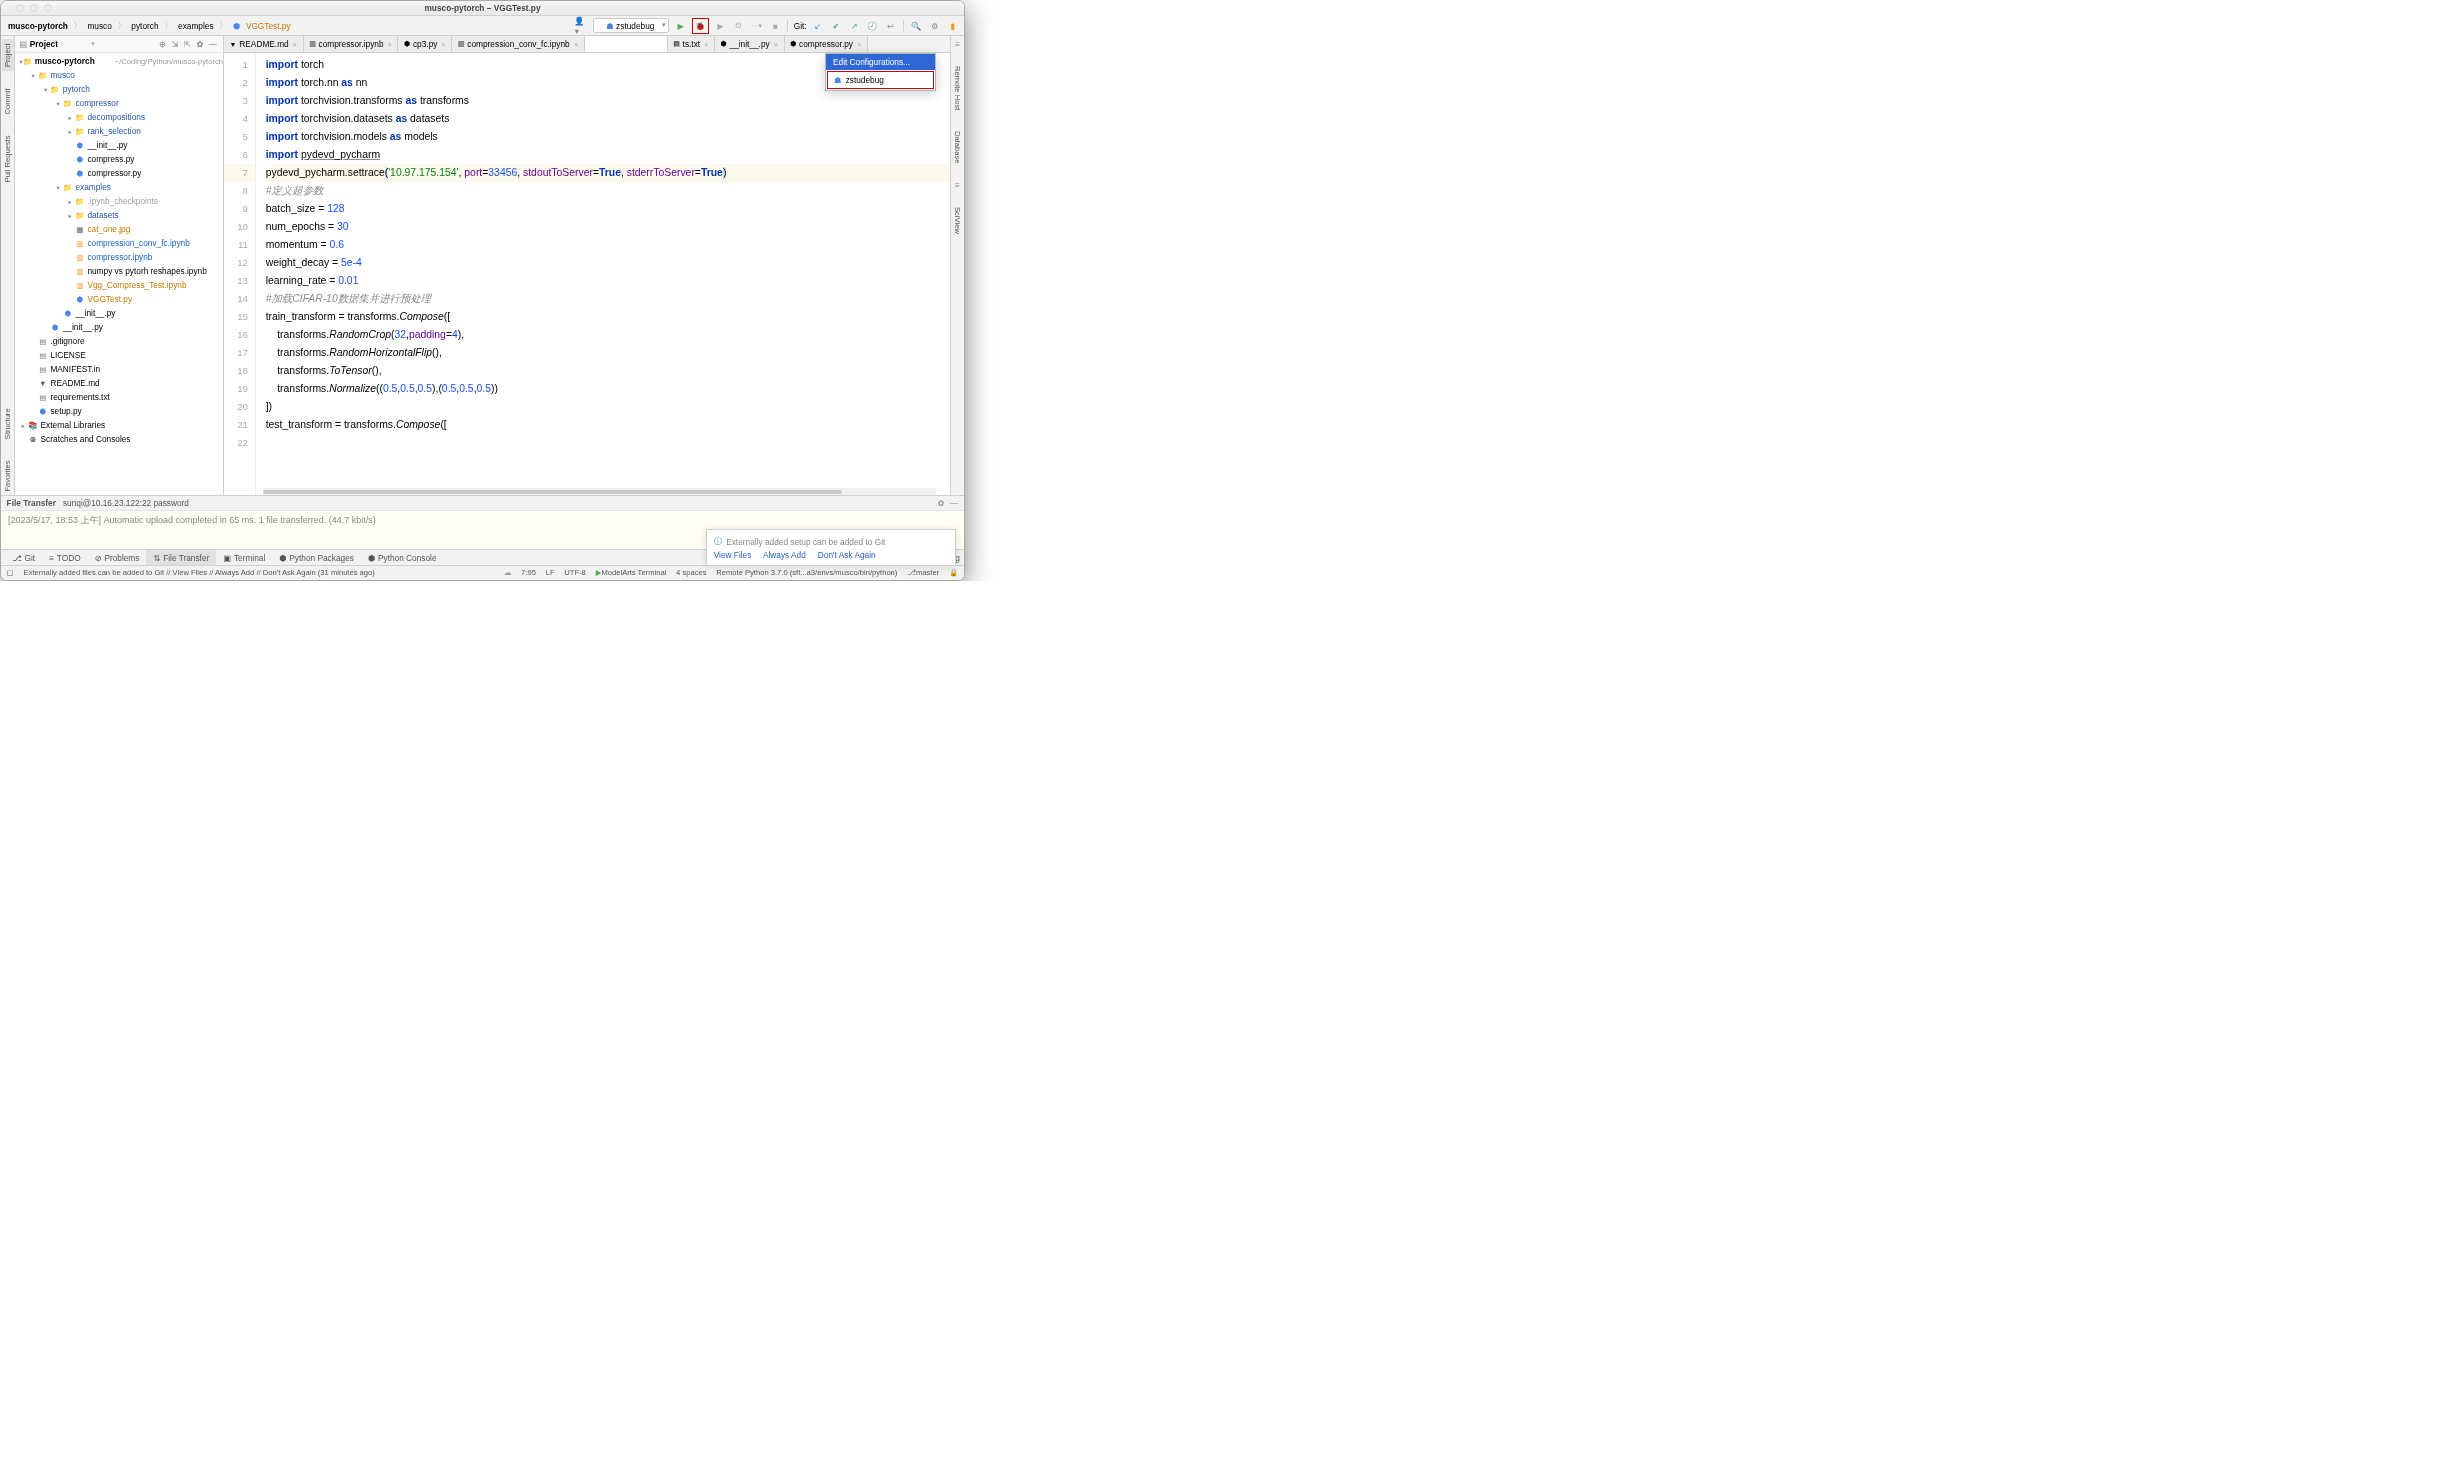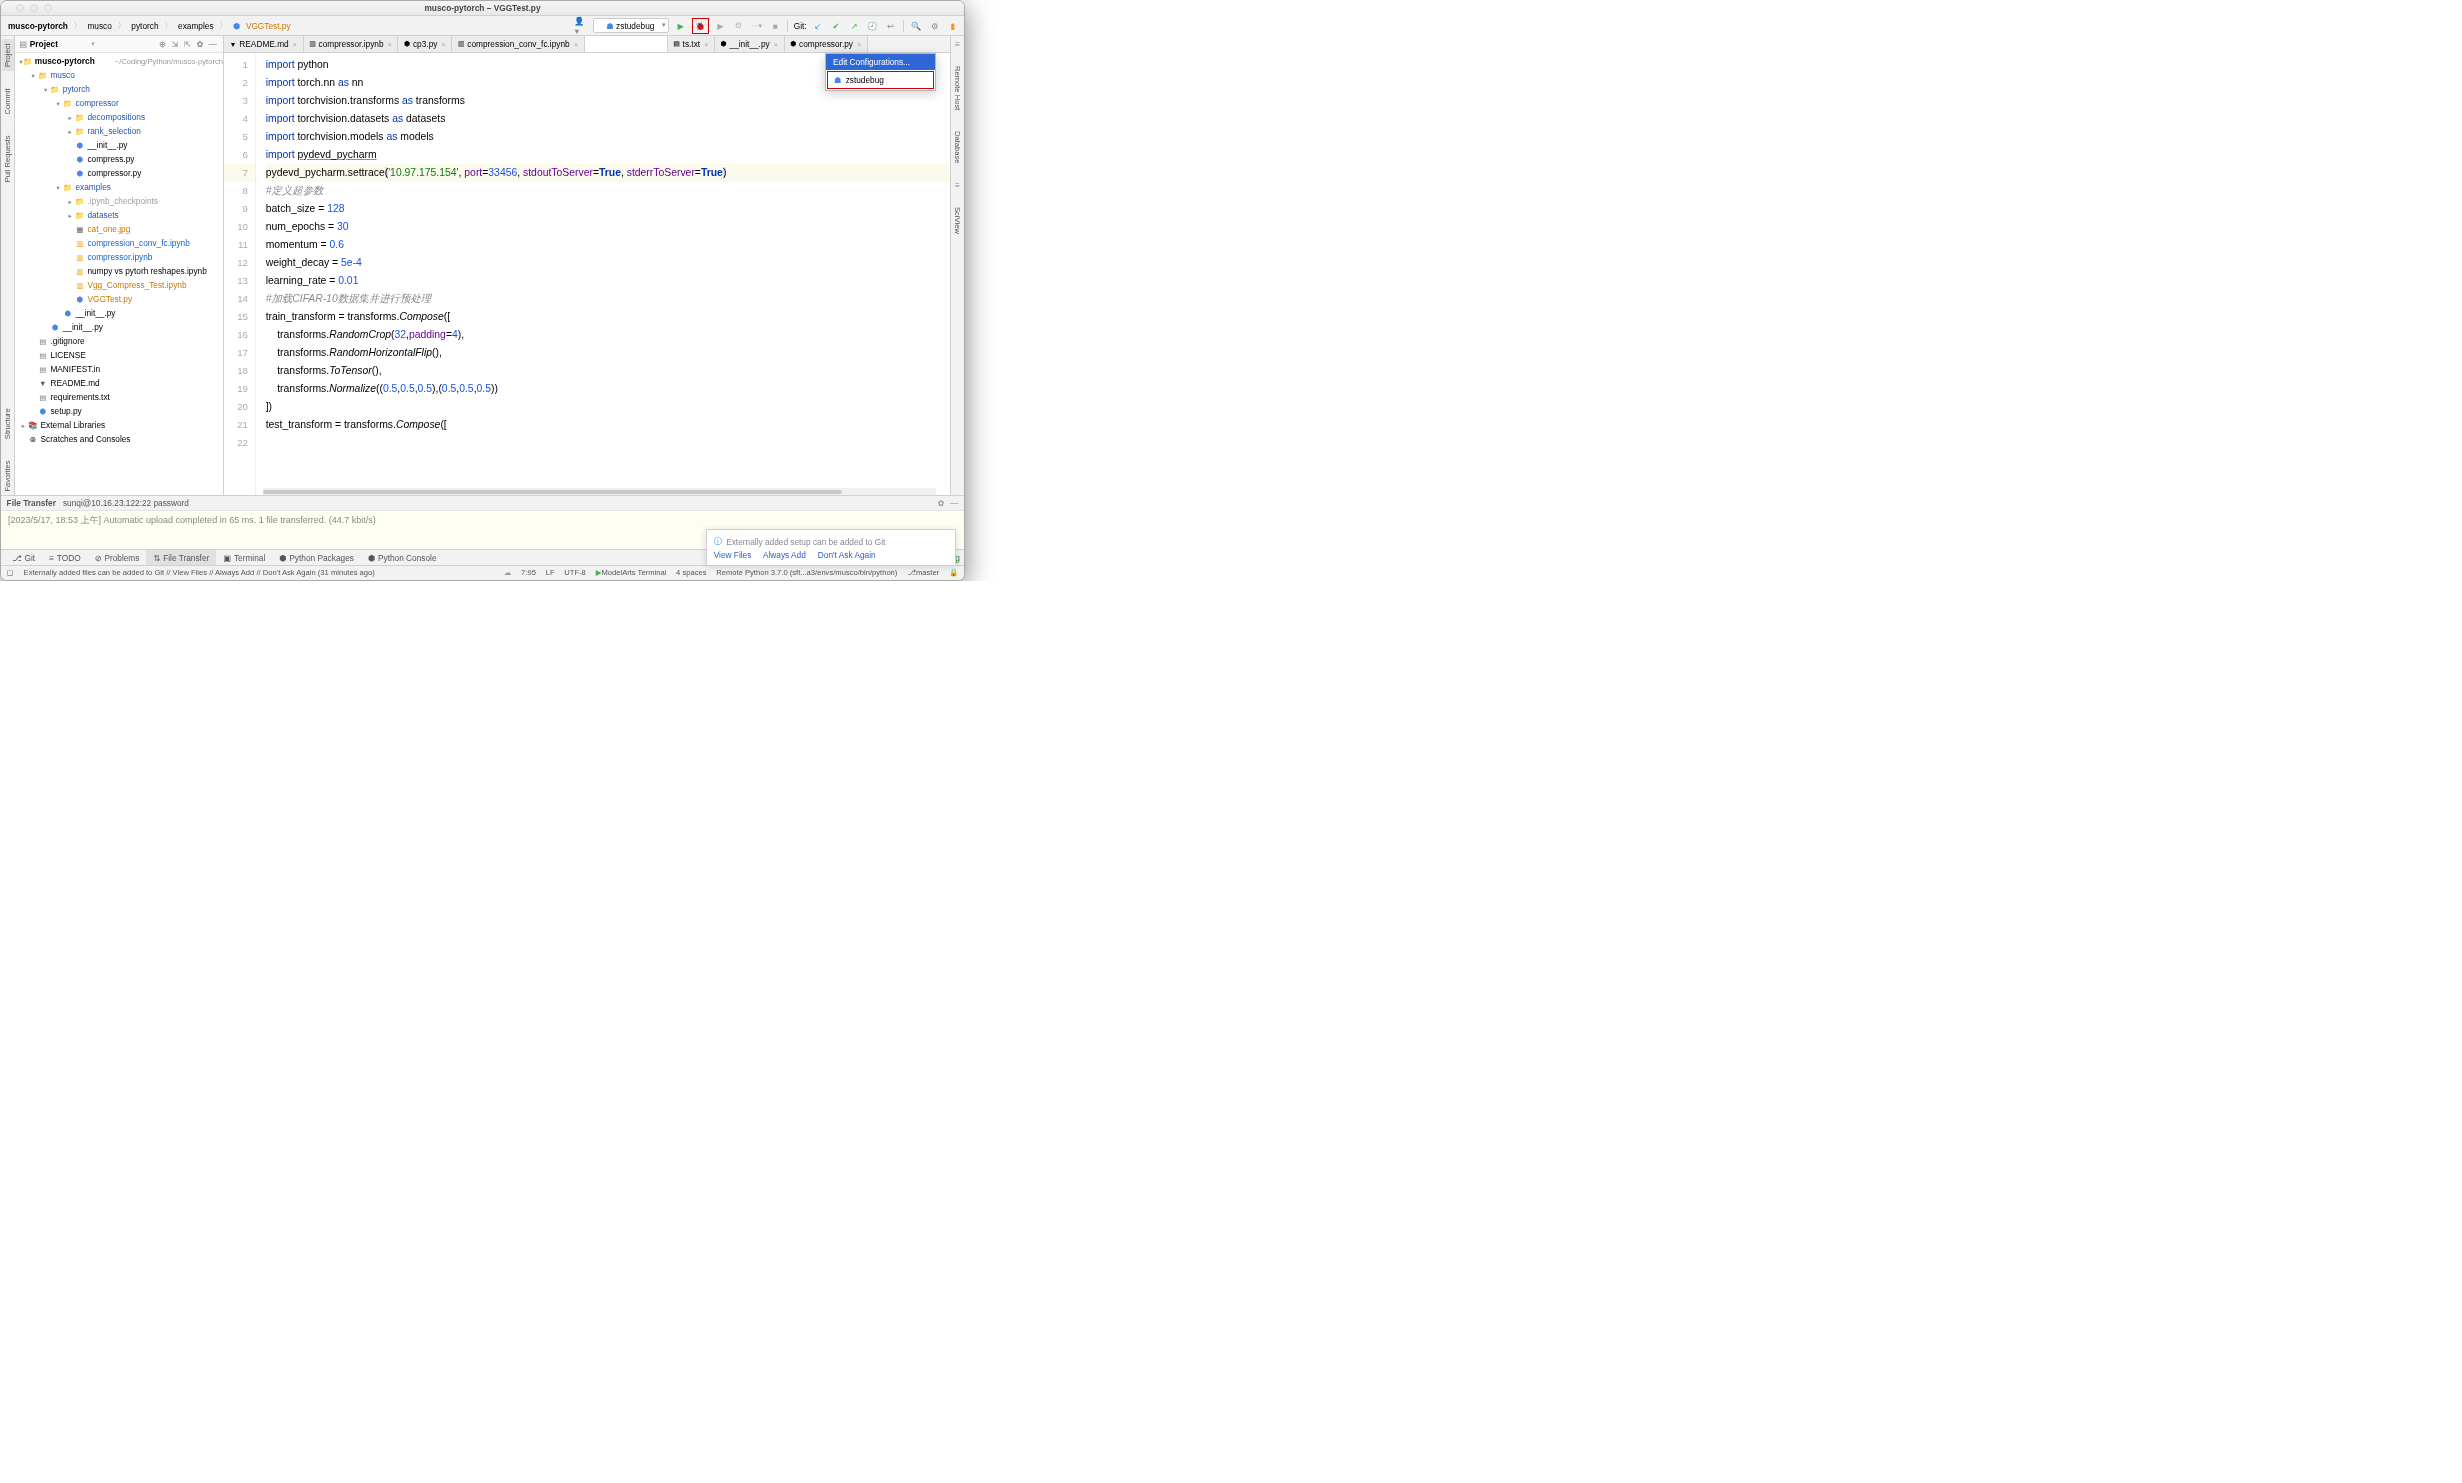--- a/index.html
+++ b/index.html
@@ -54,21 +54,21 @@
 .tab.active { background: #fff; color: #c47a00; }
 .tab .ti { margin-right: 2.8px; font-size: 7px; }
 .tab .tx { color: #aaa; margin-left: 4.2px; font-size: 7px; }
 .editor-wrap { flex: 1; display: flex; background: #fff; position: relative; min-height: 0; }
 .gutter { width: 32px; background: #fff; text-align: right; color: #adadad; font-family: "Menlo","Consolas",monospace; font-size: 9.7px; padding-top: 2.8px; border-right: 0.7px solid #f0f0f0; user-select: none; }
 .gutter div { height: 18px; line-height: 18px; padding-right: 7px; }
 .gutter .hl { background: #fcfaed; }
 .code { flex: 1; font-family: "Menlo","Consolas",monospace; font-size: 10.4px; padding-top: 2.8px; padding-left: 9.7px; overflow: hidden; position: relative; }
 .code .line { height: 18px; line-height: 18px; white-space: pre; }
 .code .hl { background: #fcfaed; }
-.kw { color: #0033b3; font-weight: 400; }
+.kw { color: #0033b3; font-weight: 700; }
 .mod { }
 .op { }
 .str { color: #067d17; }
 .num { color: #1750eb; }
 .bool { color: #0033b3; font-weight: 600; }
 .kwarg { color: #660099; }
 .cmt { color: #8c8c8c; font-style: italic; }
 .under { text-decoration: underline; text-decoration-color: #8c8c8c; }
 .sel { background: #cfe6ff; }
 .code .line .meth { font-style: italic; }
@@ -350,21 +350,21 @@
             <div>15</div>
             <div>16</div>
             <div>17</div>
             <div>18</div>
             <div>19</div>
             <div>20</div>
             <div>21</div>
             <div>22</div>
           </div>
         <div class="code" id="code">
-            <div class="line"><span class="kw">import </span><span class="mod">python</span></div>
+            <div class="line"><span class="kw">import </span><span class="mod">torch</span></div>
             <div class="line"><span class="kw">import </span><span class="mod">torch.nn </span><span class="kw">as </span><span class="mod">nn</span></div>
             <div class="line"><span class="kw">import </span><span class="mod">torchvision.transforms </span><span class="kw">as </span><span class="mod">transforms</span></div>
             <div class="line"><span class="kw">import </span><span class="mod">torchvision.datasets </span><span class="kw">as </span><span class="mod">datasets</span></div>
             <div class="line"><span class="kw">import </span><span class="mod">torchvision.models </span><span class="kw">as </span><span class="mod">models</span></div>
             <div class="line"><span class="kw">import </span><span class="under">pydevd_pycharm</span></div>
             <div class="line hl"><span class="">pydevd_pycharm.settrace</span><span class="sel">(</span><span class="str">'10.97.175.154'</span><span class="op">, </span><span class="kwarg">port</span><span class="op">=</span><span class="num">33456</span><span class="op">, </span><span class="kwarg">stdoutToServer</span><span class="op">=</span><span class="bool">True</span><span class="op">, </span><span class="kwarg">stderrToServer</span><span class="op">=</span><span class="bool">True</span><span class="sel">)</span></div>
             <div class="line"><span class="cmt">#定义超参数</span></div>
             <div class="line"><span class="">batch_size = </span><span class="num">128</span></div>
             <div class="line"><span class="">num_epochs = </span><span class="num">30</span></div>
             <div class="line"><span class="">momentum = </span><span class="num">0.6</span></div>

